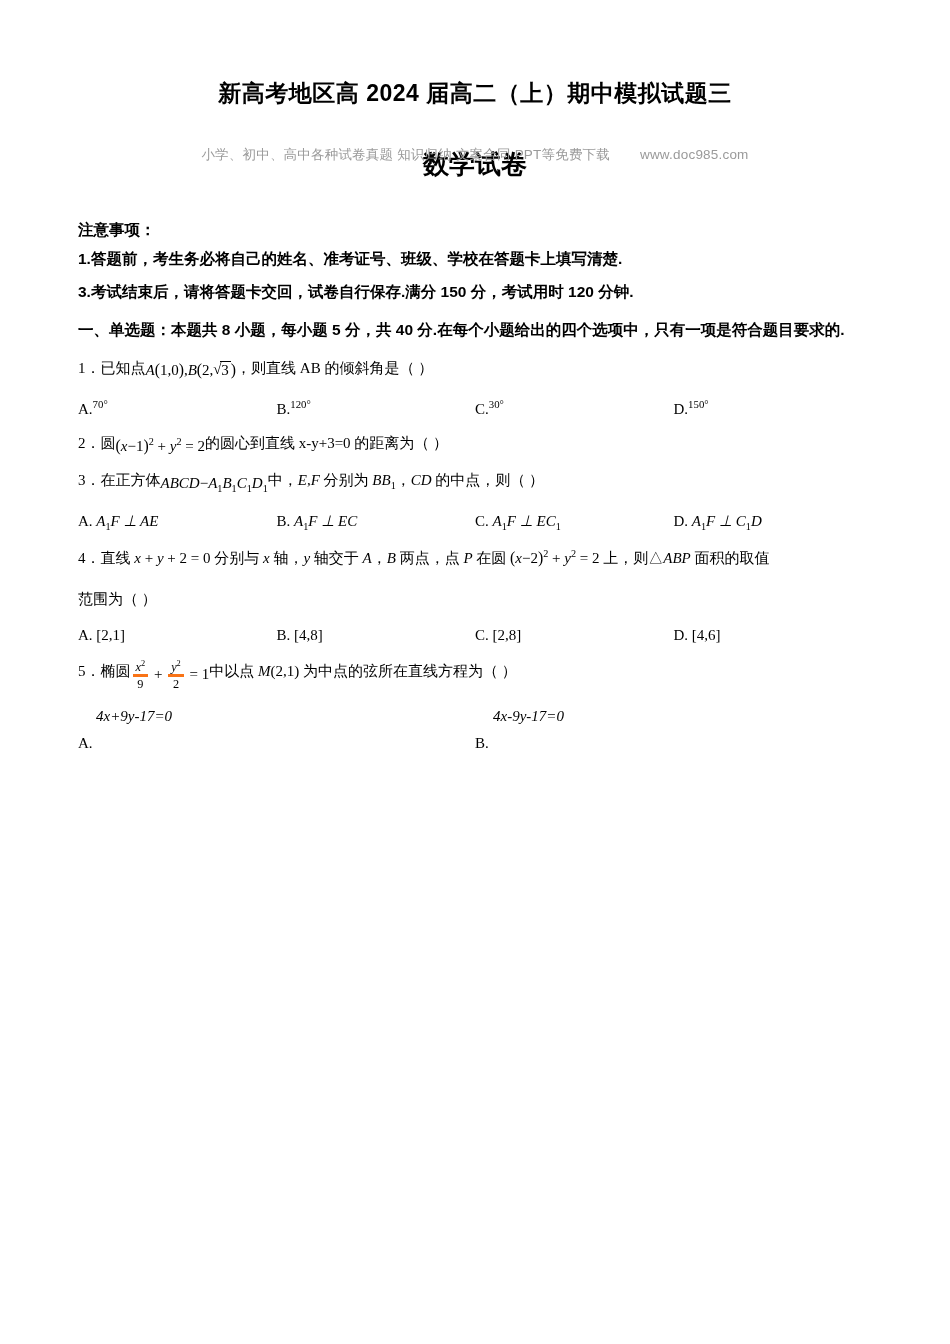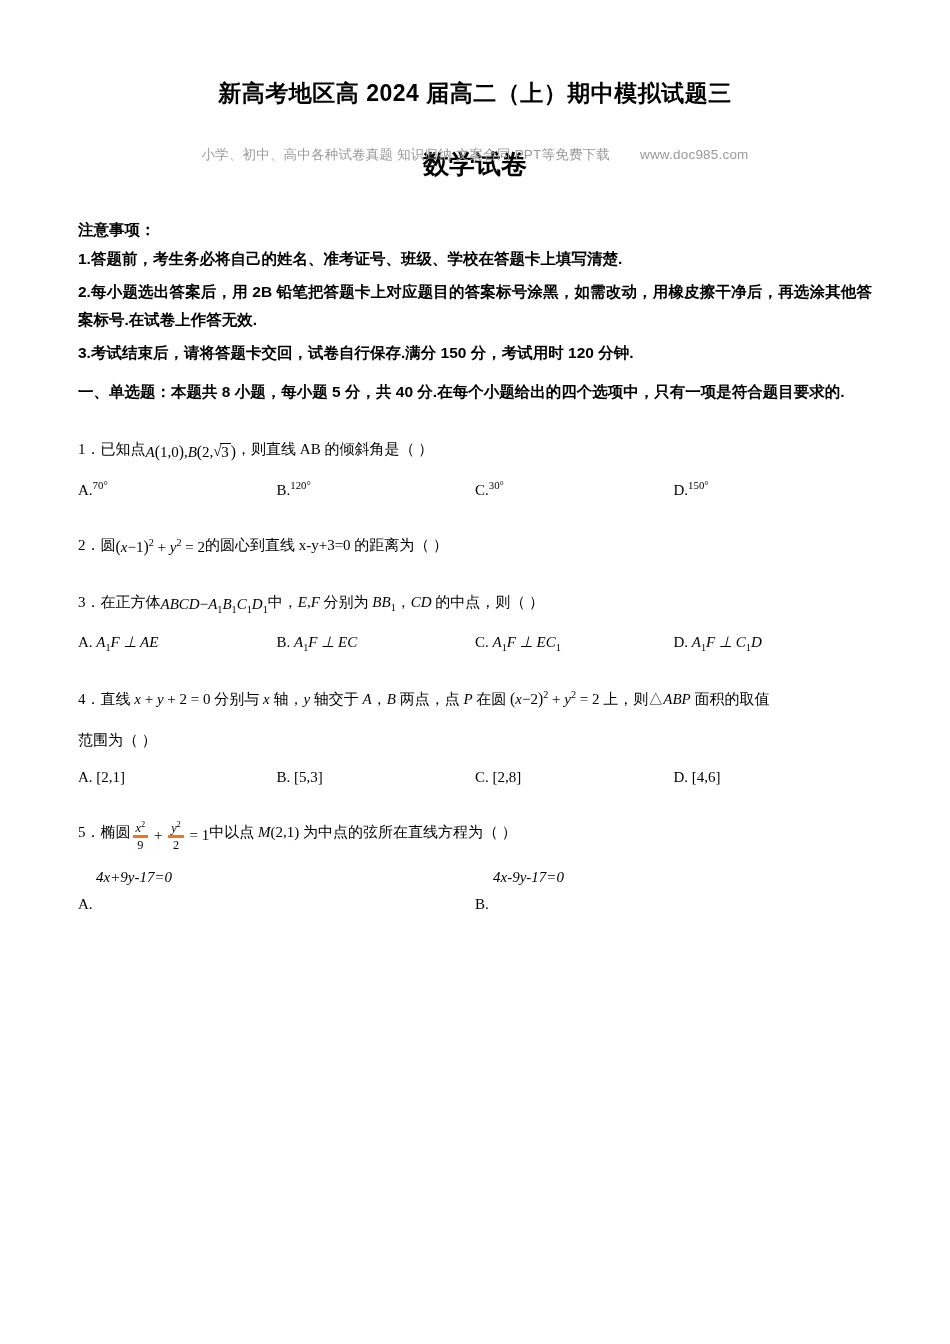--- a/index.html
+++ b/index.html
@@ -68,21 +68,21 @@
   .section-head {
     font-family: "Liberation Sans", sans-serif;
     font-weight: bold;
     font-size: 15.5px;
     line-height: 1.85;
     margin-top: 10px;
     text-align: justify;
   }
 
   .q {
-    margin-top: 32px;
+    margin-top: 12px;
     font-size: 15px;
     line-height: 1.5;
   }
   .q-line {
     display: block;
     font-size: 15px;
   }
   .qnum {
     font-size: 15px;
   }
@@ -145,21 +145,20 @@
   <div class="watermark top">
     <span>小学、初中、高中各种试卷真题  知识归纳  文案合同  PPT等免费下载</span>
     <span class="site">www.doc985.com</span>
   </div>
 
   <div class="doc-title">新高考地区高 2024 届高二（上）期中模拟试题三</div>
   <div class="doc-subtitle">数学试卷</div>
 
   <div class="notice-head">注意事项：</div>
   <div class="notice-line">1.答题前，考生务必将自己的姓名、准考证号、班级、学校在答题卡上填写清楚.</div>
-  <div class="notice-line">2.每小题选出答案后，用 2B 铅笔把答题卡上对应题目的答案标号涂黑，如需改动，用橡皮擦干净后，再选涂其他答案标号.在试卷上作答无效.</div>
   <div class="notice-line">3.考试结束后，请将答题卡交回，试卷自行保存.满分 150 分，考试用时 120 分钟.</div>
 
   <div class="section-head">一、单选题：本题共 8 小题，每小题 5 分，共 40 分.在每个小题给出的四个选项中，只有一项是符合题目要求的.</div>
 
   <div class="q">
     <span class="qnum">1．</span><span>已知点</span><span class="mathbox"><span class="mi">A</span><span class="paren-big">(</span><span class="mn">1,0</span><span class="paren-big">)</span><span class="mn">,</span><span class="mi">B</span><span class="paren-big">(</span><span class="mn">2,</span><span class="sqrt"><span class="rad">3</span></span><span class="paren-big">)</span></span><span>，则直线 AB 的倾斜角是（    ）</span>
     <div class="opts">
       <div class="opt"><span class="opt-label">A.</span><span class="sup-deg">70°</span></div>
       <div class="opt"><span class="opt-label">B.</span><span class="sup-deg">120°</span></div>
       <div class="opt"><span class="opt-label">C.</span><span class="sup-deg">30°</span></div>
@@ -179,21 +178,21 @@
       <div class="opt"><span class="opt-label">C.</span> <span class="mi">A<sub class="sb">1</sub>F ⊥ EC<sub class="sb">1</sub></span></div>
       <div class="opt"><span class="opt-label">D.</span> <span class="mi">A<sub class="sb">1</sub>F ⊥ C<sub class="sb">1</sub>D</span></div>
     </div>
   </div>
 
   <div class="q">
     <span class="qnum">4．</span><span>直线 <span class="mi">x</span> + <span class="mi">y</span> + 2 = 0 分别与 <span class="mi">x</span> 轴，<span class="mi">y</span> 轴交于 <span class="mi">A</span>，<span class="mi">B</span> 两点，点 <span class="mi">P</span> 在圆 <span class="paren-big">(</span><span class="mi">x</span>−2<span class="paren-big">)</span><sup class="s">2</sup> + <span class="mi">y</span><sup class="s">2</sup> = 2 上，则△<span class="mi">ABP</span> 面积的取值</span>
     <div class="q-line" style="margin-top:18px">范围为（    ）</div>
     <div class="opts">
       <div class="opt"><span class="opt-label">A.</span> <span>[2,1]</span></div>
-      <div class="opt"><span class="opt-label">B.</span> <span>[5,3]</span></div>
+      <div class="opt"><span class="opt-label">B.</span> <span>[4,8]</span></div>
       <div class="opt"><span class="opt-label">C.</span> <span>[2,8]</span></div>
       <div class="opt"><span class="opt-label">D.</span> <span>[4,6]</span></div>
     </div>
   </div>
 
   <div class="q">
     <span class="qnum">5．</span><span>椭圆</span><span class="mathbox"><span class="frac"><span class="num"><span class="mi">x</span><sup class="s">2</sup></span><span class="den">9</span></span> + <span class="frac"><span class="num"><span class="mi">y</span><sup class="s">2</sup></span><span class="den">2</span></span> = 1</span><span>中以点 <span class="mi">M</span>(2,1) 为中点的弦所在直线方程为（    ）</span>
     <div class="opts two" style="position:relative">
       <div class="opt"><span class="mi">4x+9y-17=0</span></div>
       <div class="opt"><span class="mi">4x-9y-17=0</span></div>

